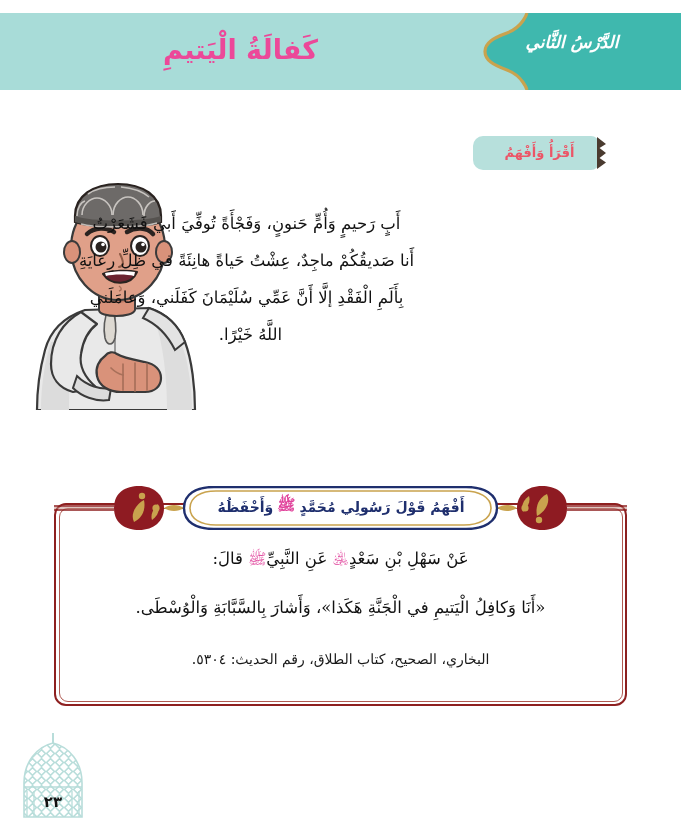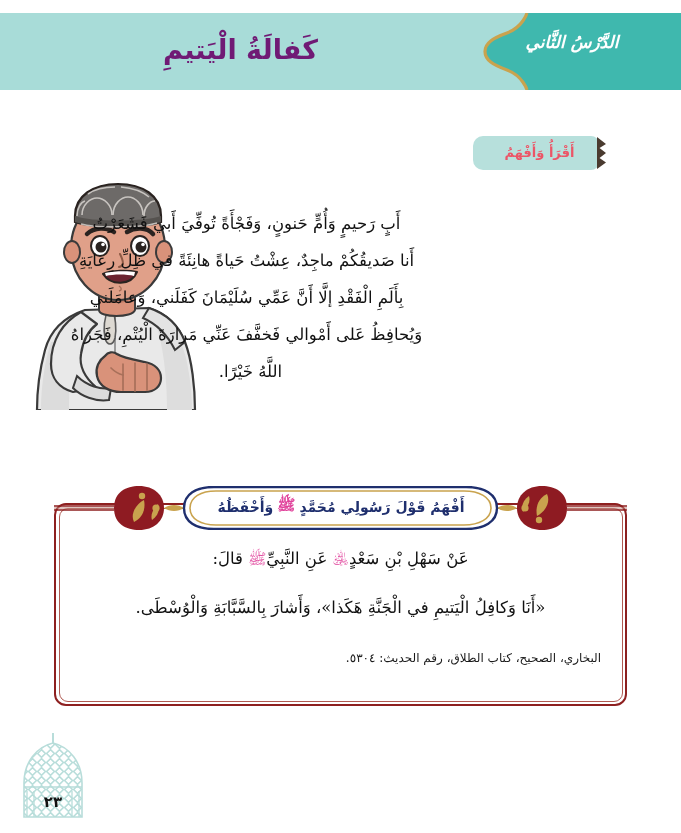--- a/index.html
+++ b/index.html
@@ -28,21 +28,21 @@
   }
   .header-title {
     position: absolute;
     top: 0;
     right: 200px;
     left: 0;
     height: 77px;
     display: flex;
     align-items: center;
     justify-content: center;
-    color: #701a75;
+    color: #ec4899;
     font-family: "DejaVu Sans", "Liberation Sans", sans-serif;
     font-size: 27px;
     font-weight: bold;
     letter-spacing: 0.5px;
     padding-bottom: 4px;
   }
   .lesson-tab {
     position: absolute;
     top: 0;
     right: 0;
@@ -184,23 +184,23 @@
     font-family: "DejaVu Serif", "Liberation Serif", serif;
     font-size: 16.5px;
     line-height: 34px;
     white-space: nowrap;
   }
   .hadith-line .raa,
   .hadith-line .pbuh { color: #e0409a; font-size: 15px; }
   .hadith-line.second { margin-top: 15px; }
   .hadith-source {
     margin-top: 26px;
-    text-align: right;
+    text-align: center;
     font-family: "DejaVu Serif", "Liberation Serif", serif;
-    font-size: 12px;
+    font-size: 14px;
     color: #1a1a1a;
     letter-spacing: 0.2px;
   }
 
   
   .footer-ornament {
     position: absolute;
     bottom: 12px;
     left: 10px;
     width: 86px;
@@ -309,21 +309,20 @@
       <path d="M122,182 L122,208"></path>
       <path d="M86,186 C90,190 94,192 98,193"></path>
     </g>
   </svg>
 </div>
 
 <div class="passage">
   <span class="ln">أَبٍ رَحيمٍ وَأُمٍّ حَنونٍ، وَفَجْأَةً تُوفِّيَ أَبي فَشَعَرْتُ</span>
   <span class="ln">أَنا صَديقُكُمْ ماجِدٌ، عِشْتُ حَياةً هانِئَةً في ظِلِّ رِعايَةِ</span>
   <span class="ln">بِأَلَمِ الْفَقْدِ إلَّا أَنَّ عَمِّي سُلَيْمَانَ كَفَلَني، وَعامَلَني</span>
-  <span class="ln">وَيُحافِظُ عَلى أَمْوالي فَخفَّفَ عَنِّي مَرارَةَ الْيُتْمِ، فَجَزاهُ</span>
   <span class="ln">اللَّهُ خَيْرًا.</span>
 </div>
 
 <div class="hadith-wrap">
 
   <div class="hadith-box"></div>
 
   <div class="banner">
     <svg viewBox="0 0 573 44">
 

